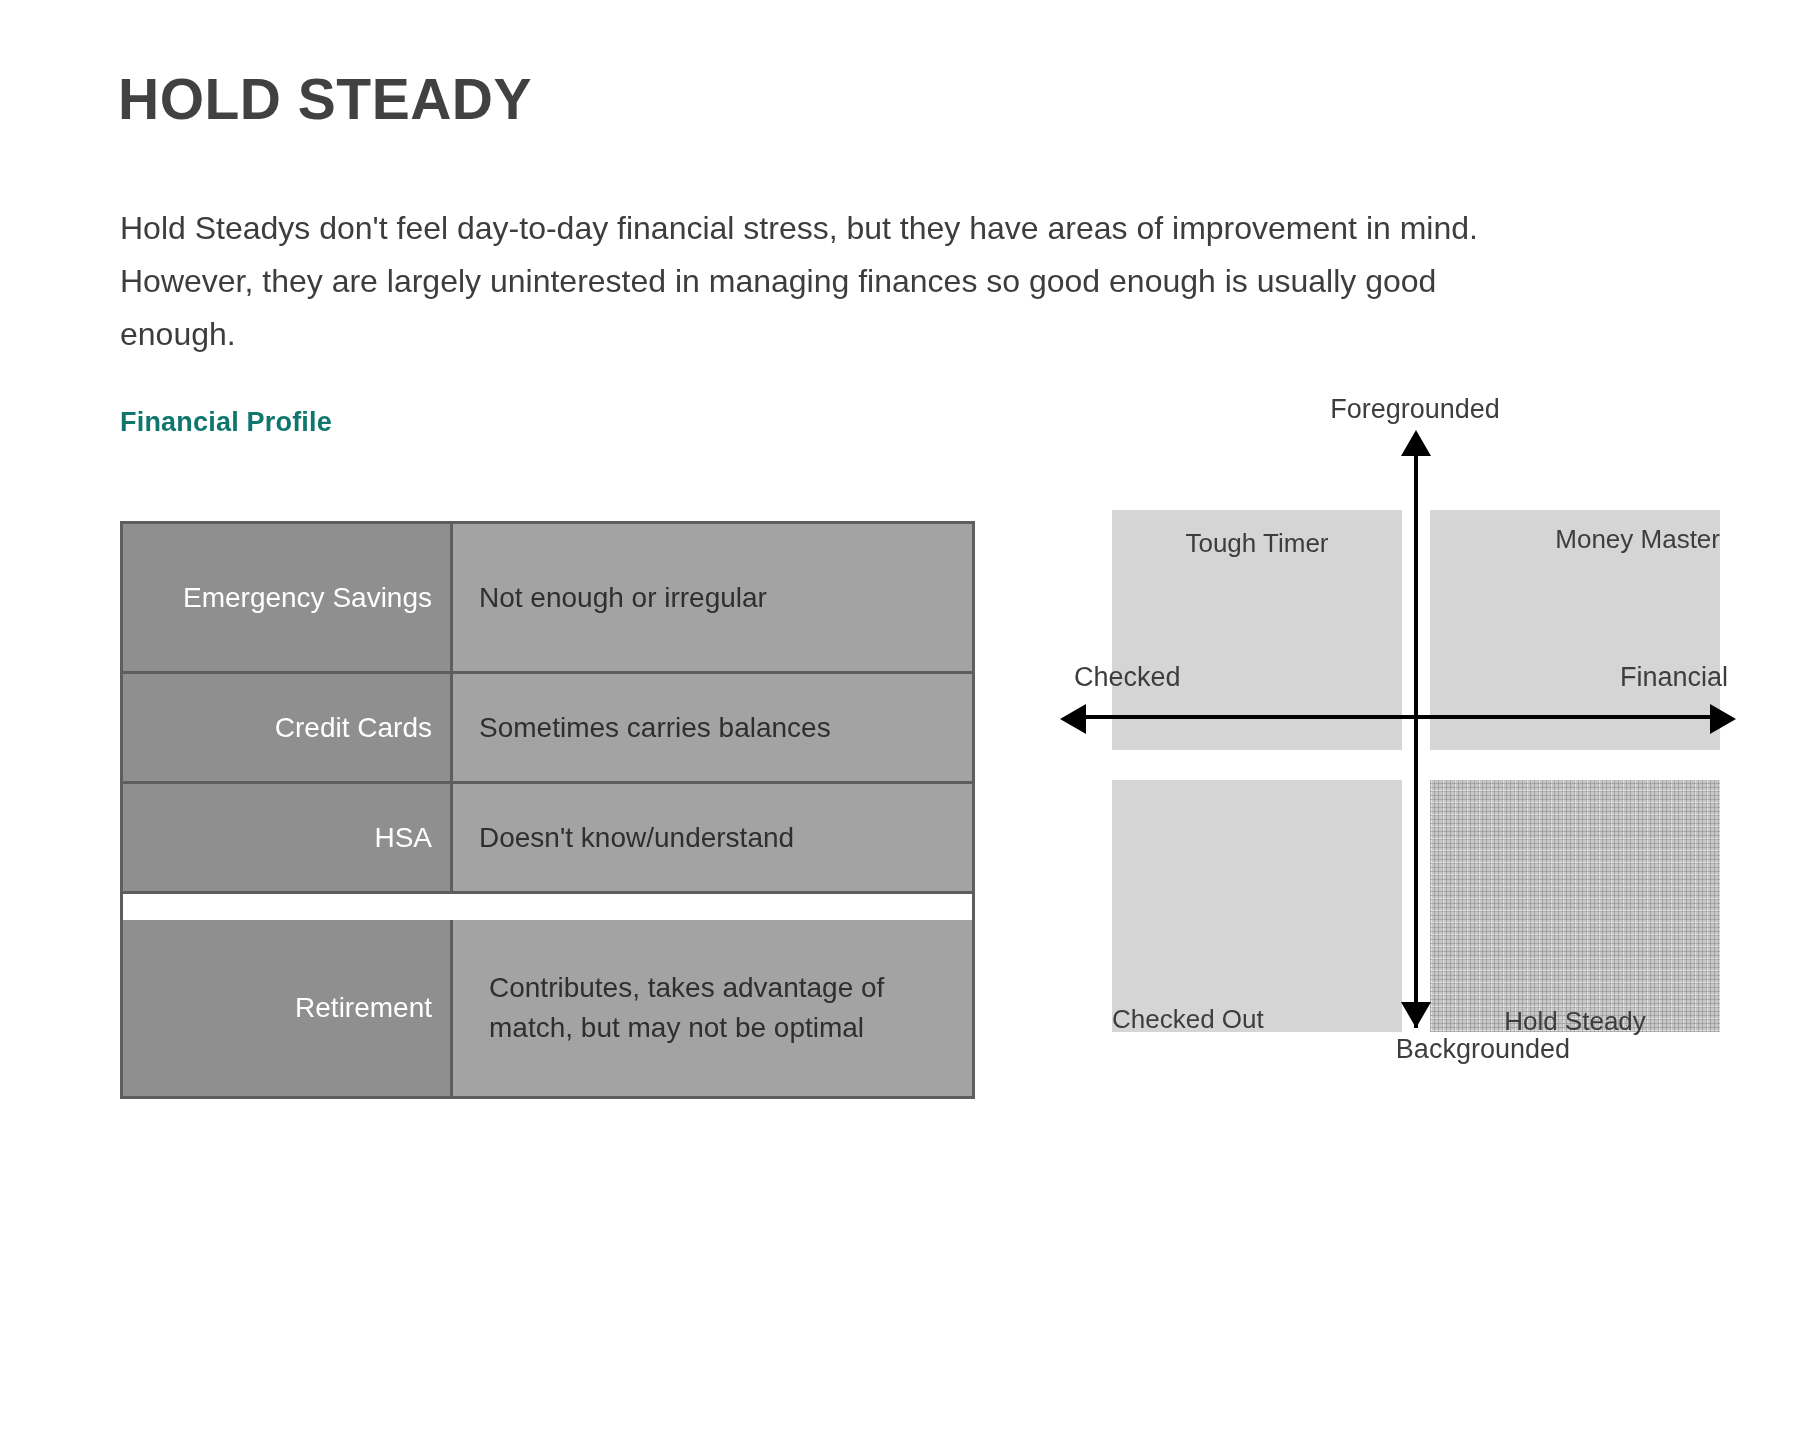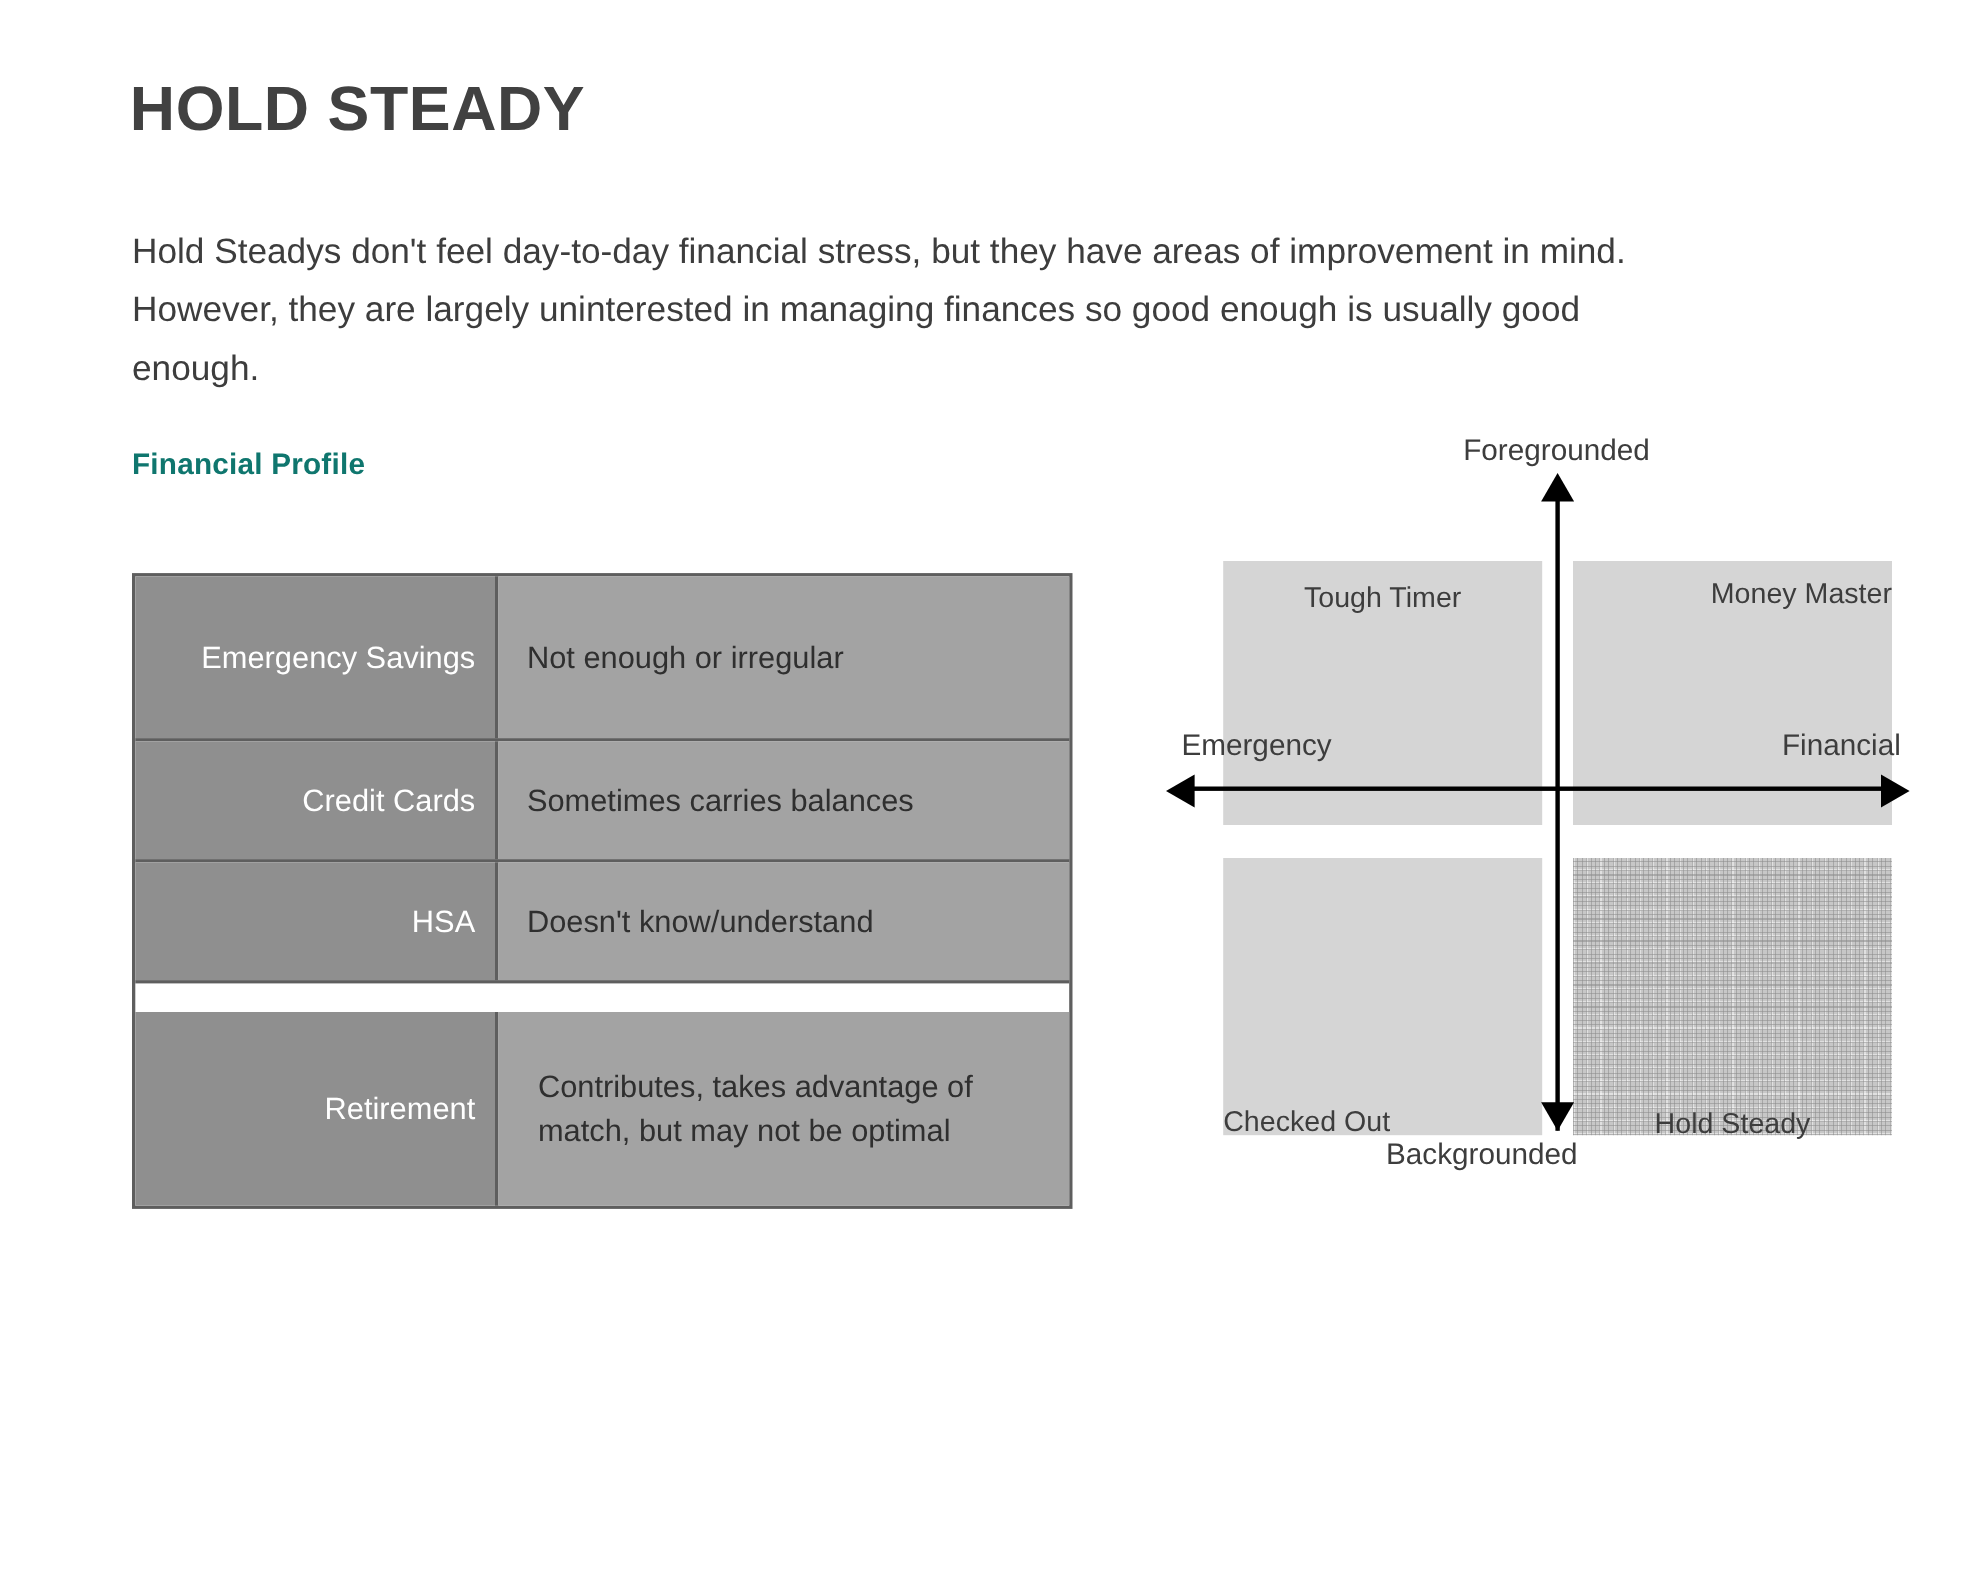--- a/index.html
+++ b/index.html
@@ -220,21 +220,21 @@
     border-left: 26px solid #000000;
   }
 
   .axis-label {
     position: absolute;
     font-size: 27px;
     color: #3d3d3d;
     white-space: nowrap;
   }
   .al-top    { left: 200px; top: -36px; width: 310px; text-align: center; }
-  .al-bottom { left: 200px; top: 604px; width: 310px; text-align: left; }
+  .al-bottom { left: 200px; top: 604px; width: 310px; text-align: right; }
   .al-left   { left: 14px;  top: 232px; }
   .al-right  { left: 520px; top: 232px; width: 148px; text-align: right; }
 </style>
 </head>
 <body>
 
 <div id="slide">
 
   <h1 class="page-title">HOLD STEADY</h1>
 
@@ -284,18 +284,18 @@
     <div class="arrow arrow-left"></div>
     <div class="arrow arrow-right"></div>
 
     <div class="quad-label ql-tl">Tough Timer</div>
     <div class="quad-label ql-tr">Money Master</div>
     <div class="quad-label ql-bl">Checked Out</div>
     <div class="quad-label ql-br">Hold Steady</div>
 
     <div class="axis-label al-top">Foregrounded</div>
     <div class="axis-label al-bottom">Backgrounded</div>
-    <div class="axis-label al-left">Emergency</div>
+    <div class="axis-label al-left">Checked</div>
     <div class="axis-label al-right">Financial</div>
 
   </div>
 
 </div>
 
 </body></html>

